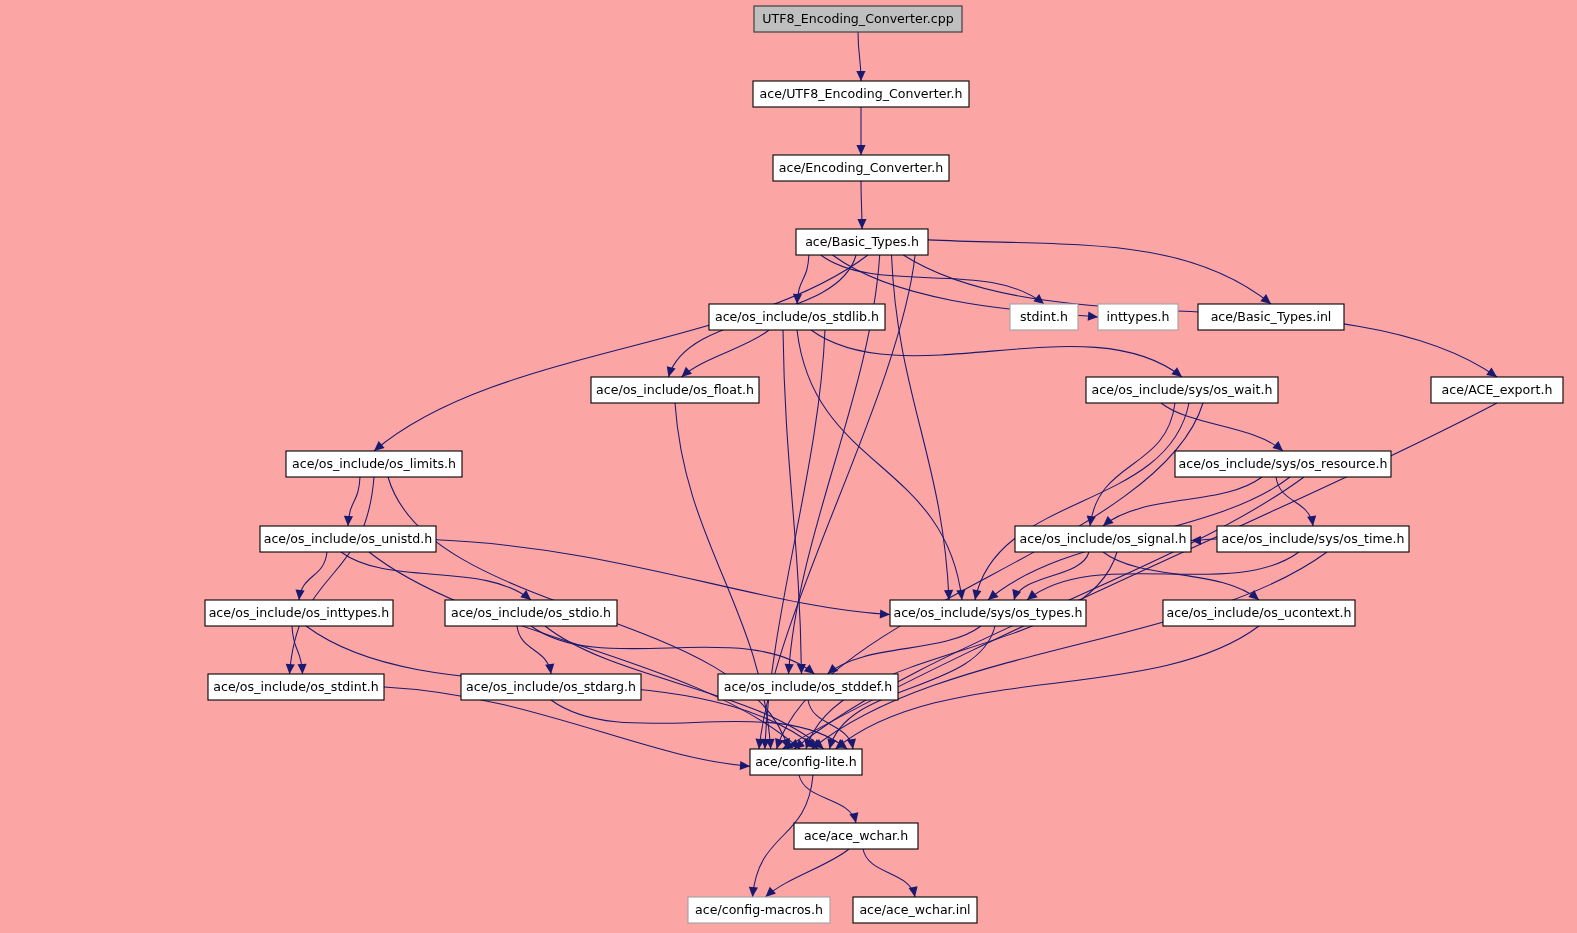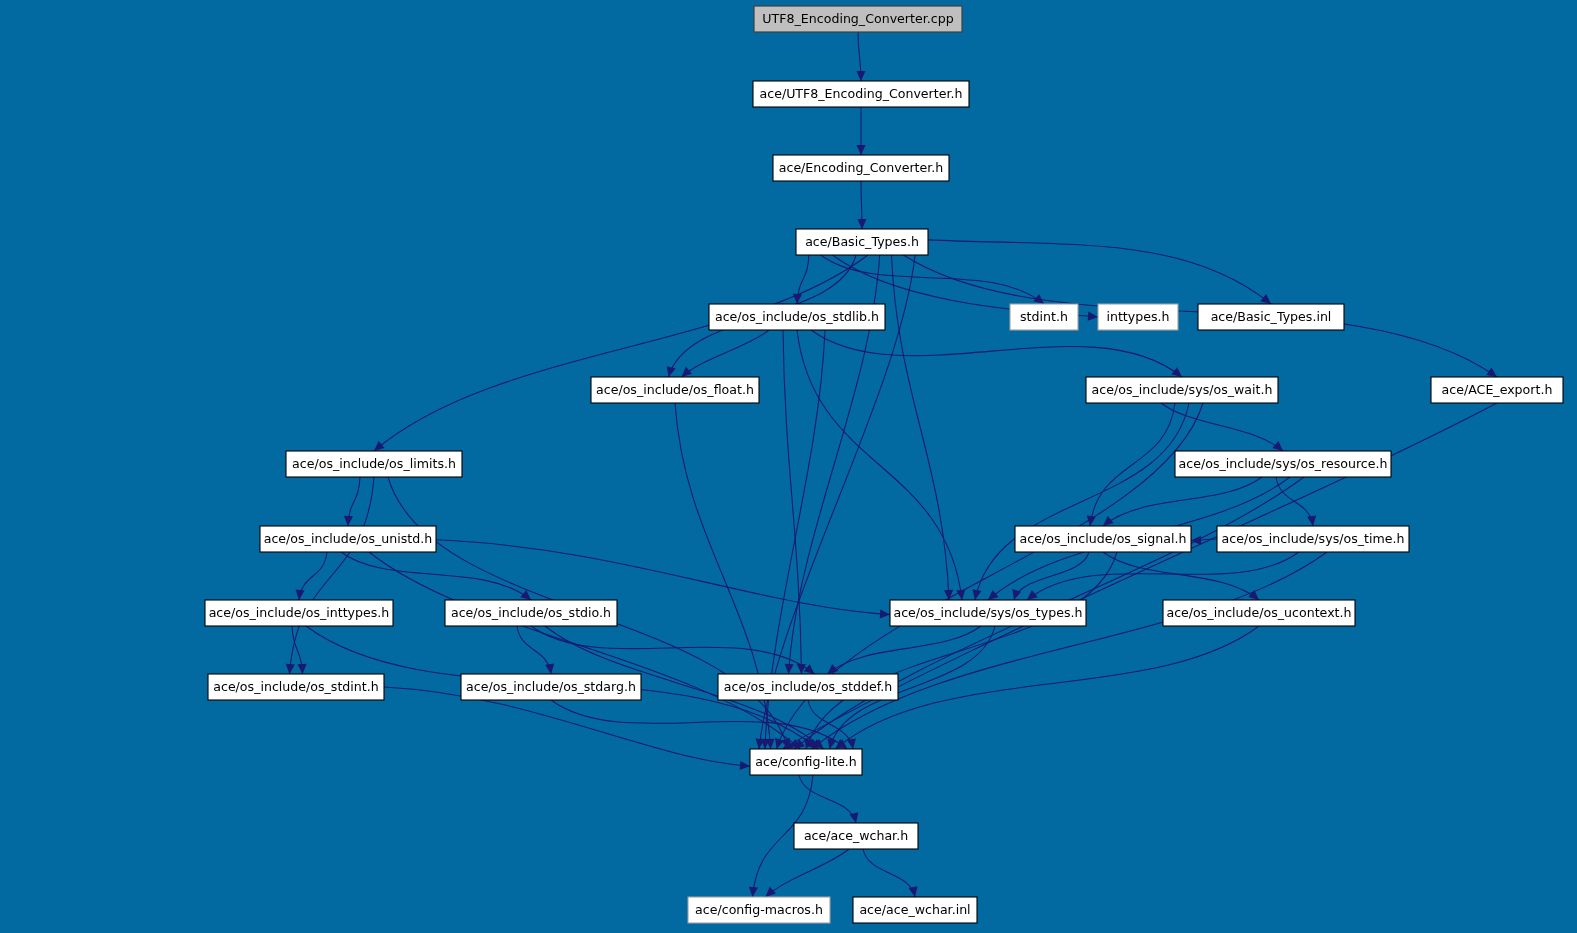--- a/index.html
+++ b/index.html
@@ -8,21 +8,21 @@
     background: #ffffff;
   }
   body {
     font-family: "DejaVu Sans", "Liberation Sans", sans-serif;
   }
   #graph-root {
     position: relative;
     width: 1577px;
     height: 933px;
     overflow: hidden;
-    background: #0369a1;
+    background: #fca5a5;
   }
   svg#depgraph {
     display: block;
     width: 1577px;
     height: 933px;
   }
   .node-box {
     fill: #ffffff;
     stroke: #000000;
     stroke-width: 1.1;

